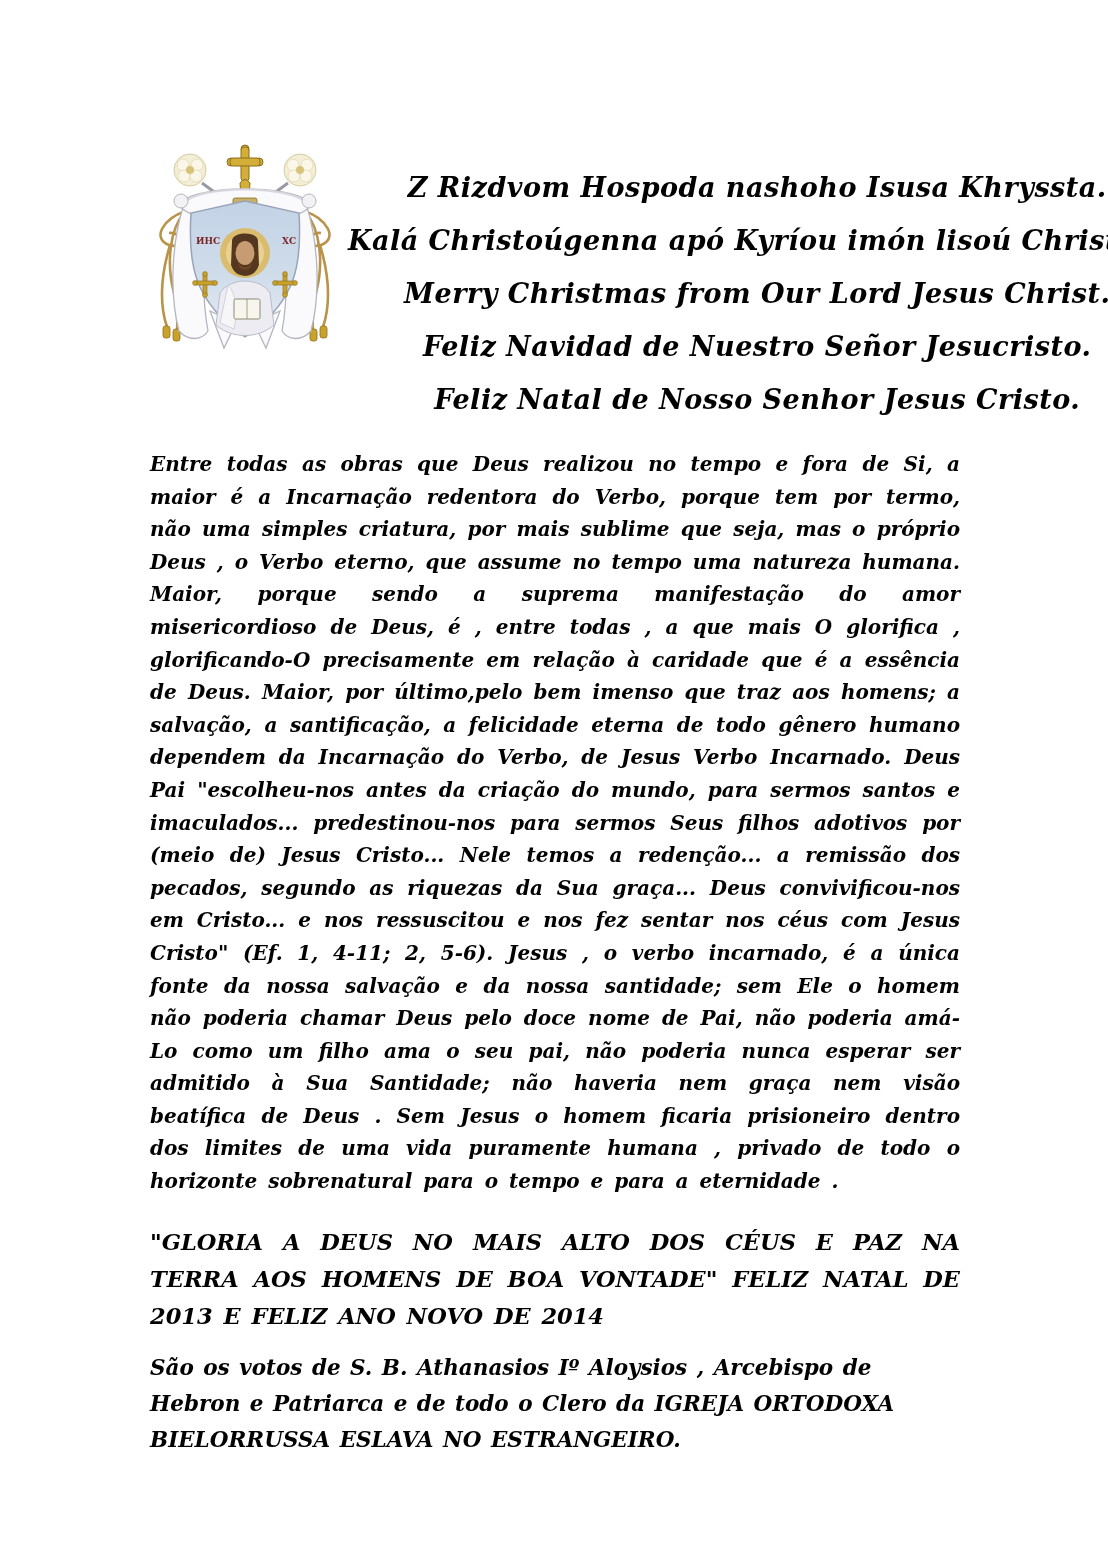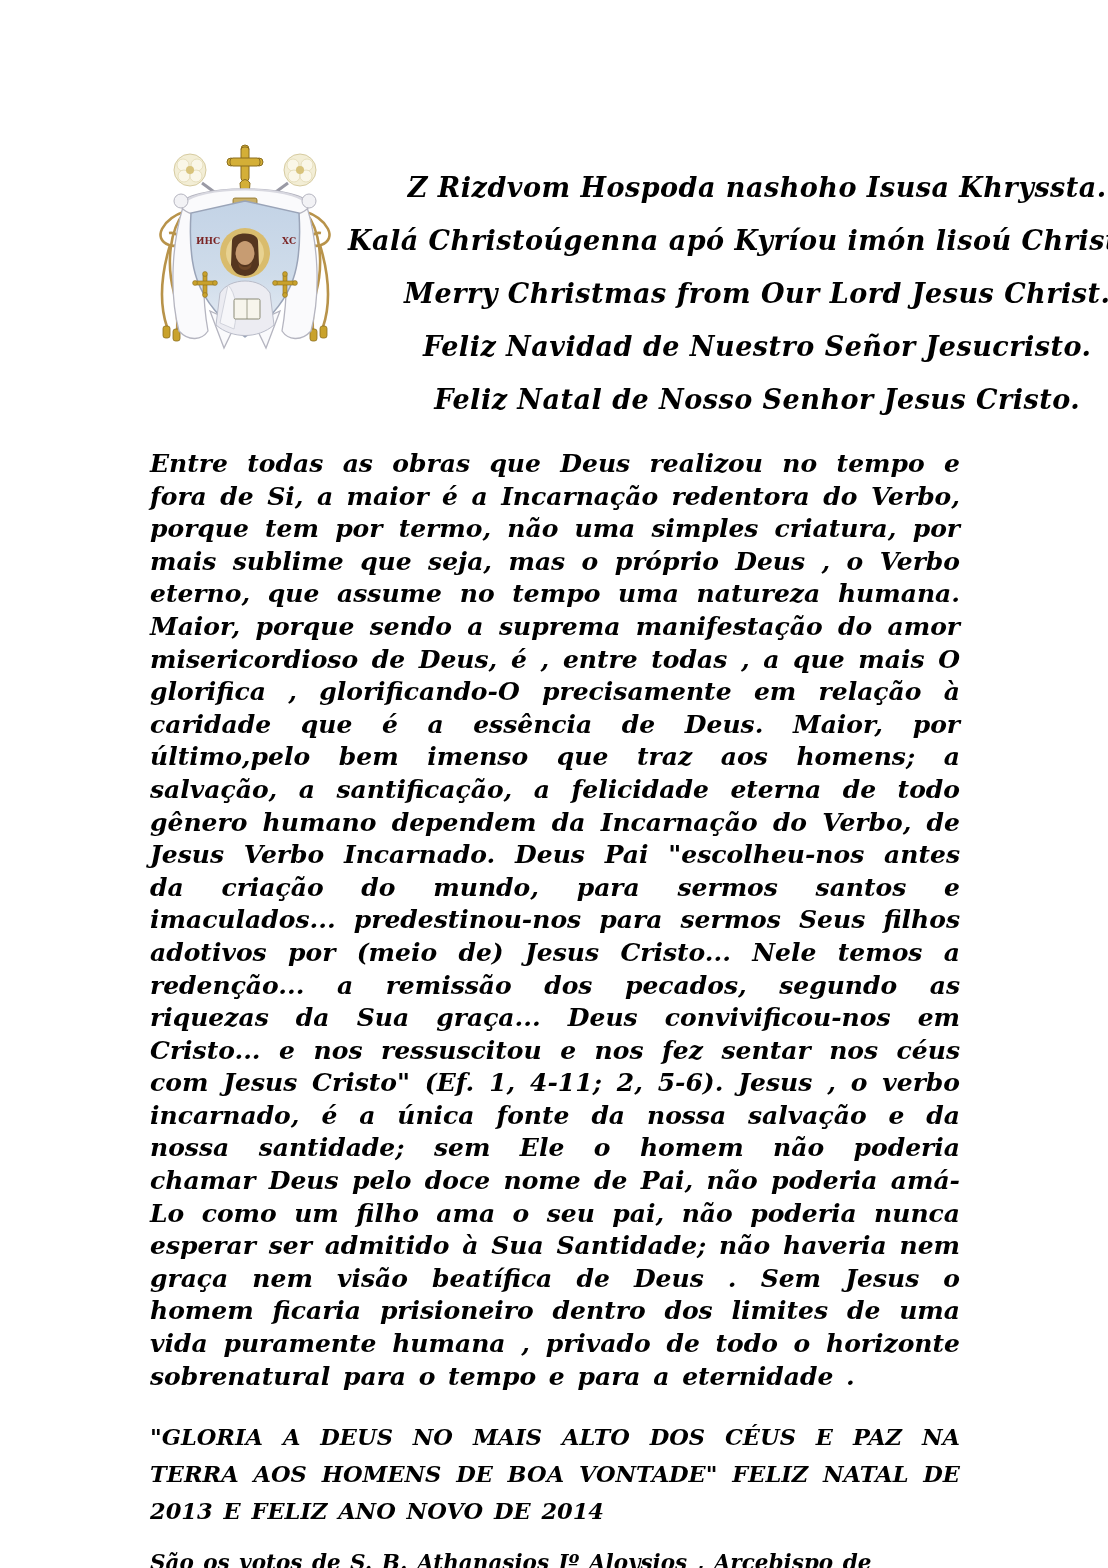--- a/index.html
+++ b/index.html
@@ -23,21 +23,21 @@
   .greet {
     margin: 0;
     text-align: center;
     font-size: 27px;
     line-height: 53px;
     white-space: nowrap;
     letter-spacing: 0.5px;
   }
   .body-par {
     margin: 22px 0 0 0;
-    font-size: 25px;
+    font-size: 20px;
     line-height: 32.6px;
     text-align: justify;
     text-justify: inter-word;
     word-spacing: 4px;
   }
   .gloria {
     margin: 26px 0 0 0;
     font-size: 22.5px;
     line-height: 37px;
     text-align: justify;

